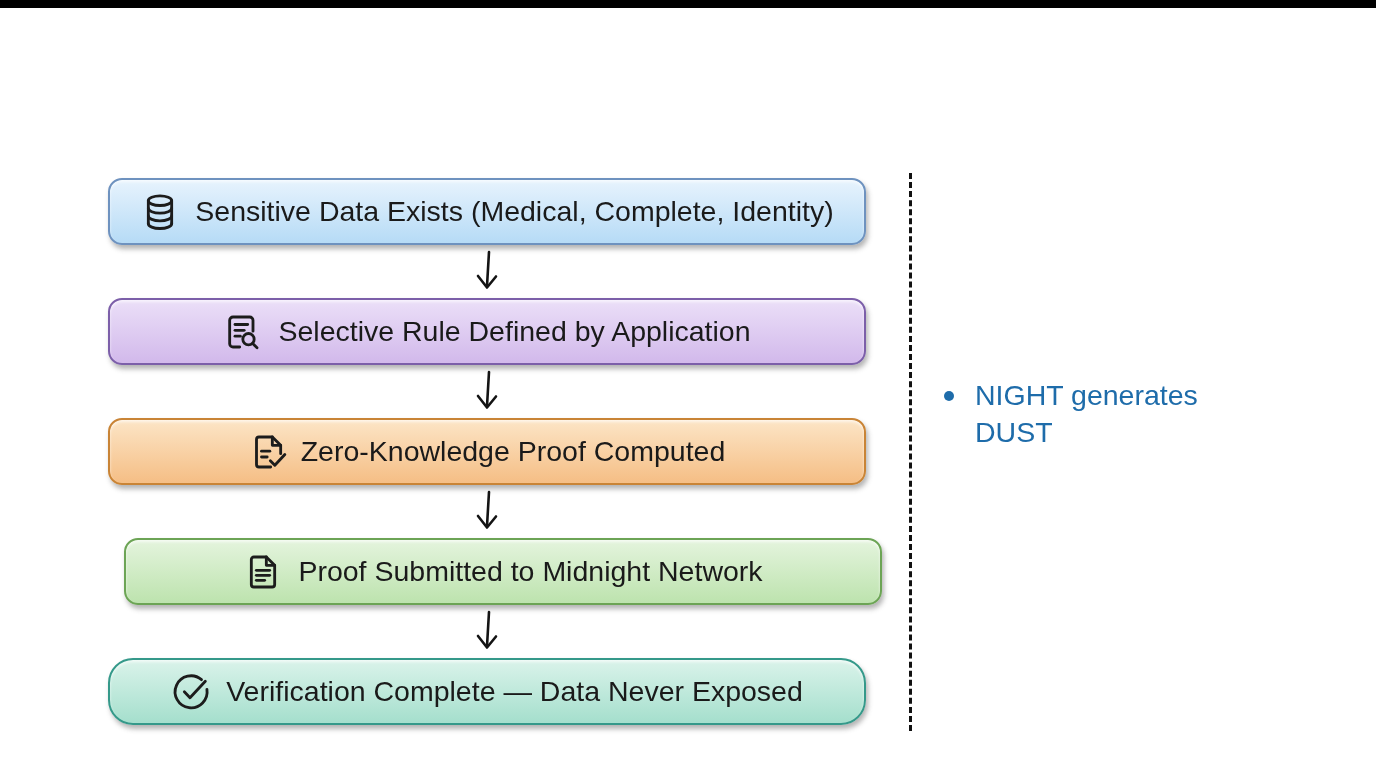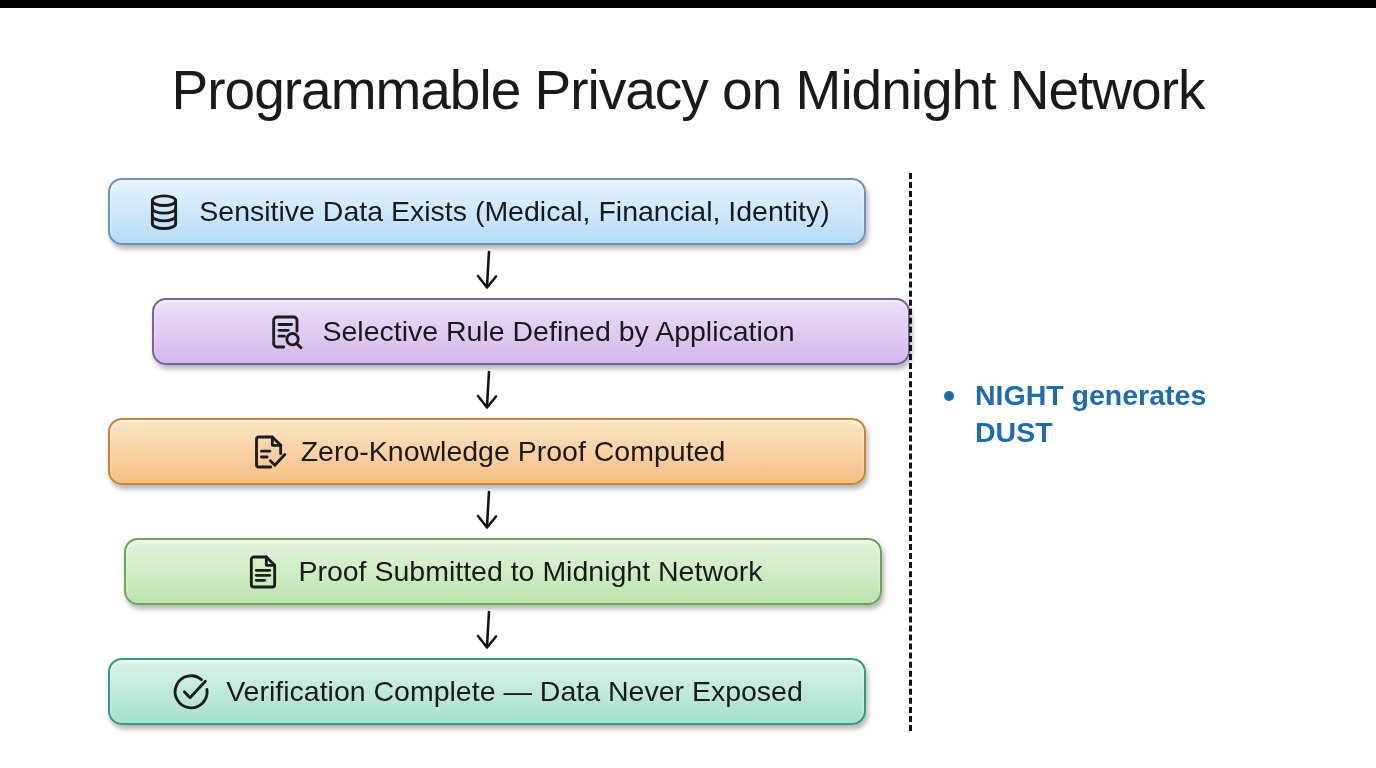--- a/index.html
+++ b/index.html
@@ -27,24 +27,24 @@
 
   .step {
     position: absolute; left: 0; width: 758px; height: 67px;
     border: 2.5px solid #888;
     border-radius: 14px;
     display: flex; align-items: center; justify-content: center;
     gap: 15px;
     box-shadow: 2px 4px 5px rgba(70,70,70,0.40), inset 0 2px 3px rgba(255,255,255,0.65);
   }
   .step-0 { top: 0px; }
-  .step-1 { top: 120px; margin-left: 44px; }
+  .step-1 { top: 120px; }
   .step-2 { top: 240px; gap: 12px; }
   .step-3 { top: 360px; margin-left: 16px; }
-  .step-4 { top: 480px; }
+  .step-4 { top: 480px; border-radius: 25px; }
 
   .step-label {
     font-size: 28.5px; color: #1a1a1a; font-weight: 400;
     white-space: nowrap;
   }
   .step-icon { width: 40px; height: 40px; flex: 0 0 auto; display: block; }
   .step-icon svg { width: 100%; height: 100%; display: block; }
 
   .arrow {
     position: absolute; left: 459px; width: 56px; height: 50px;
@@ -58,53 +58,52 @@
     position: absolute; left: 909px; top: 173px; height: 558px; width: 0;
     border-left: 3.5px dashed #111111;
   }
 
   .notes {
     position: absolute; left: 944px; top: 377px; width: 340px;
   }
   .note-item {
     display: flex; align-items: flex-start;
     margin-bottom: 17px;
-    font-size: 28.5px; line-height: 37px; font-weight: 700;
+    font-size: 28.5px; line-height: 37px; font-weight: 400;
   }
   .note-bullet {
     flex: 0 0 auto;
     width: 10px; height: 10px; border-radius: 50%;
     margin: 14px 21px 0 0;
     background: currentColor;
   }
   .note-text { width: 295px; }
 </style>
 </head>
 <body>
 
 <div class="stage">
 
   <div class="letterbox-top"></div>
 
-  <h1 class="page-title">Programmable Privacy on Midnight Network</h1>
 
   <div class="flow">
 
     <div class="step step-0" style="background: linear-gradient(rgb(231, 243, 253), rgb(182, 219, 246)); border-color: rgb(110, 146, 191);">
       <span class="step-icon">
         <svg viewBox="0 0 24 24" fill="none" stroke="#1c1c1c" stroke-width="1.7" stroke-linecap="round">
           <ellipse cx="12" cy="5.2" rx="7" ry="2.9"></ellipse>
           <path d="M5 5.2 V19"></path>
             <path d="M19 5.2 V19"></path>
           <path d="M5 9.8 a7 2.9 0 0 0 14 0"></path>
           <path d="M5 14.4 a7 2.9 0 0 0 14 0"></path>
           <path d="M5 19 a7 2.9 0 0 0 14 0"></path>
         </svg>
       </span>
-      <span class="step-label">Sensitive Data Exists (Medical, Financial, Identity)</span>
+      <span class="step-label">Sensitive Data Exists (Medical, Complete, Identity)</span>
     </div>
 
     <div class="step step-1" style="background: linear-gradient(rgb(235, 223, 248), rgb(210, 185, 235)); border-color: rgb(124, 95, 169);">
       <span class="step-icon">
         <svg viewBox="0 0 24 24" fill="none" stroke="#1c1c1c" stroke-width="1.7" stroke-linecap="round" stroke-linejoin="round">          
             <path d="M18 11.5 V5 a2 2 0 0 0 -2 -2 H6 a2 2 0 0 0 -2 2 v14 a2 2 0 0 0 2 2 h4"></path>
           <path d="M7.2 7.5 h7.6"></path>
             <path d="M7.2 11 h5.5"></path>
             <path d="M7.2 14.5 h3.2"></path>
           <circle cx="15.3" cy="16.3" r="3.4"></circle>

